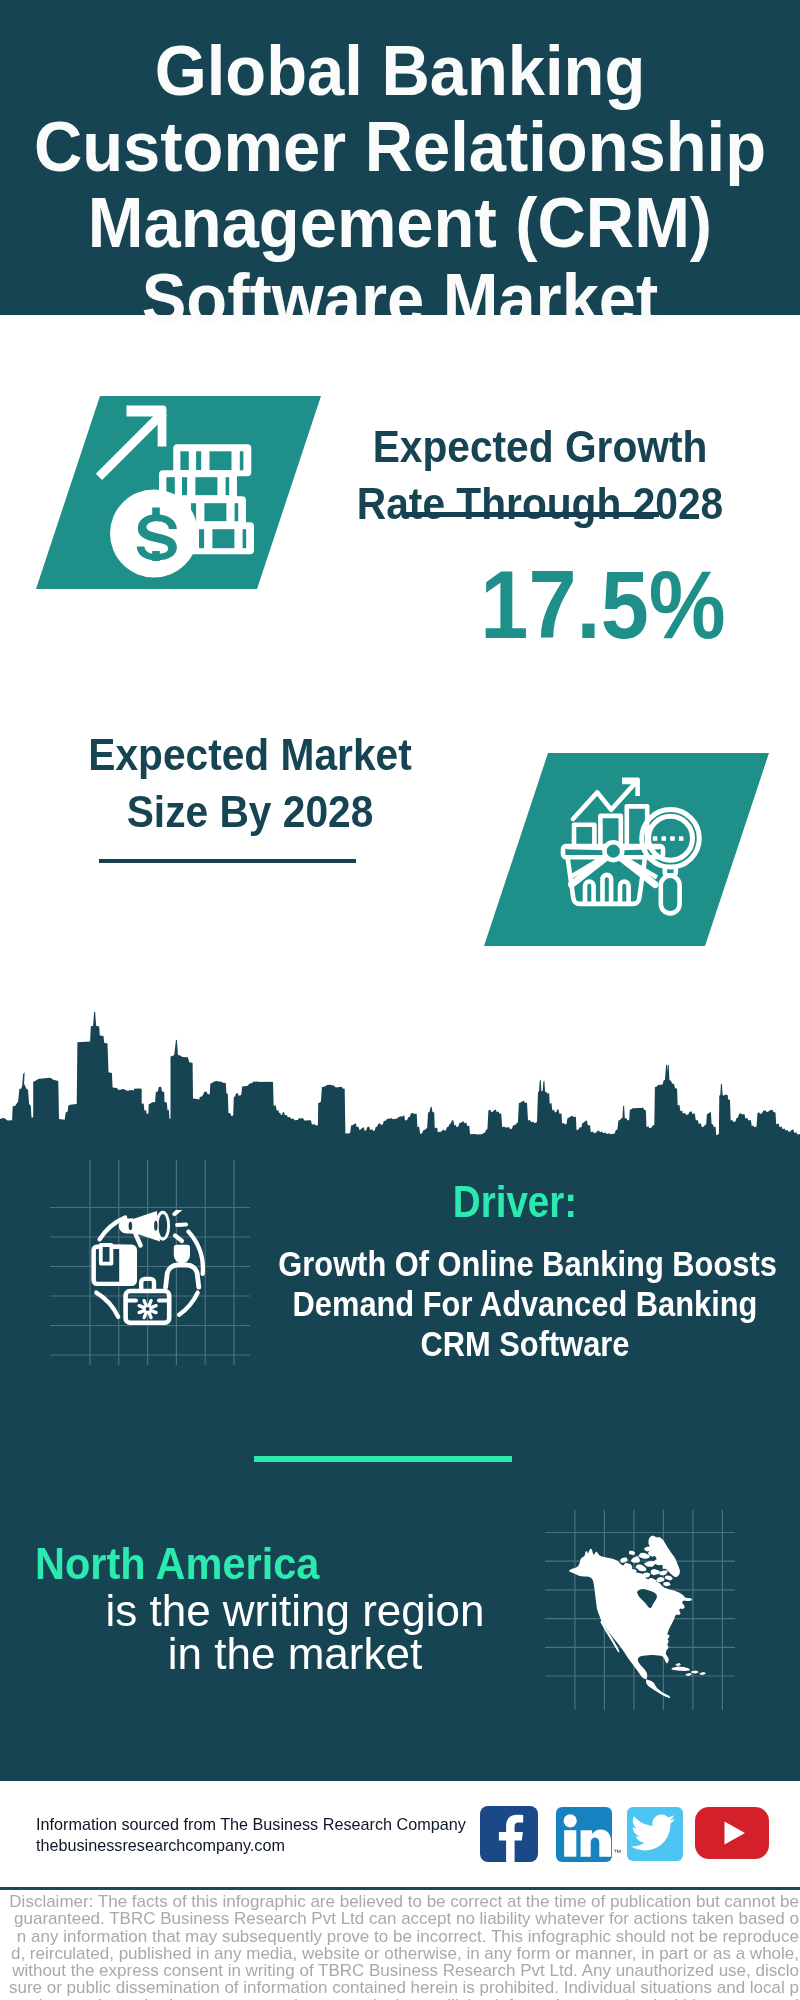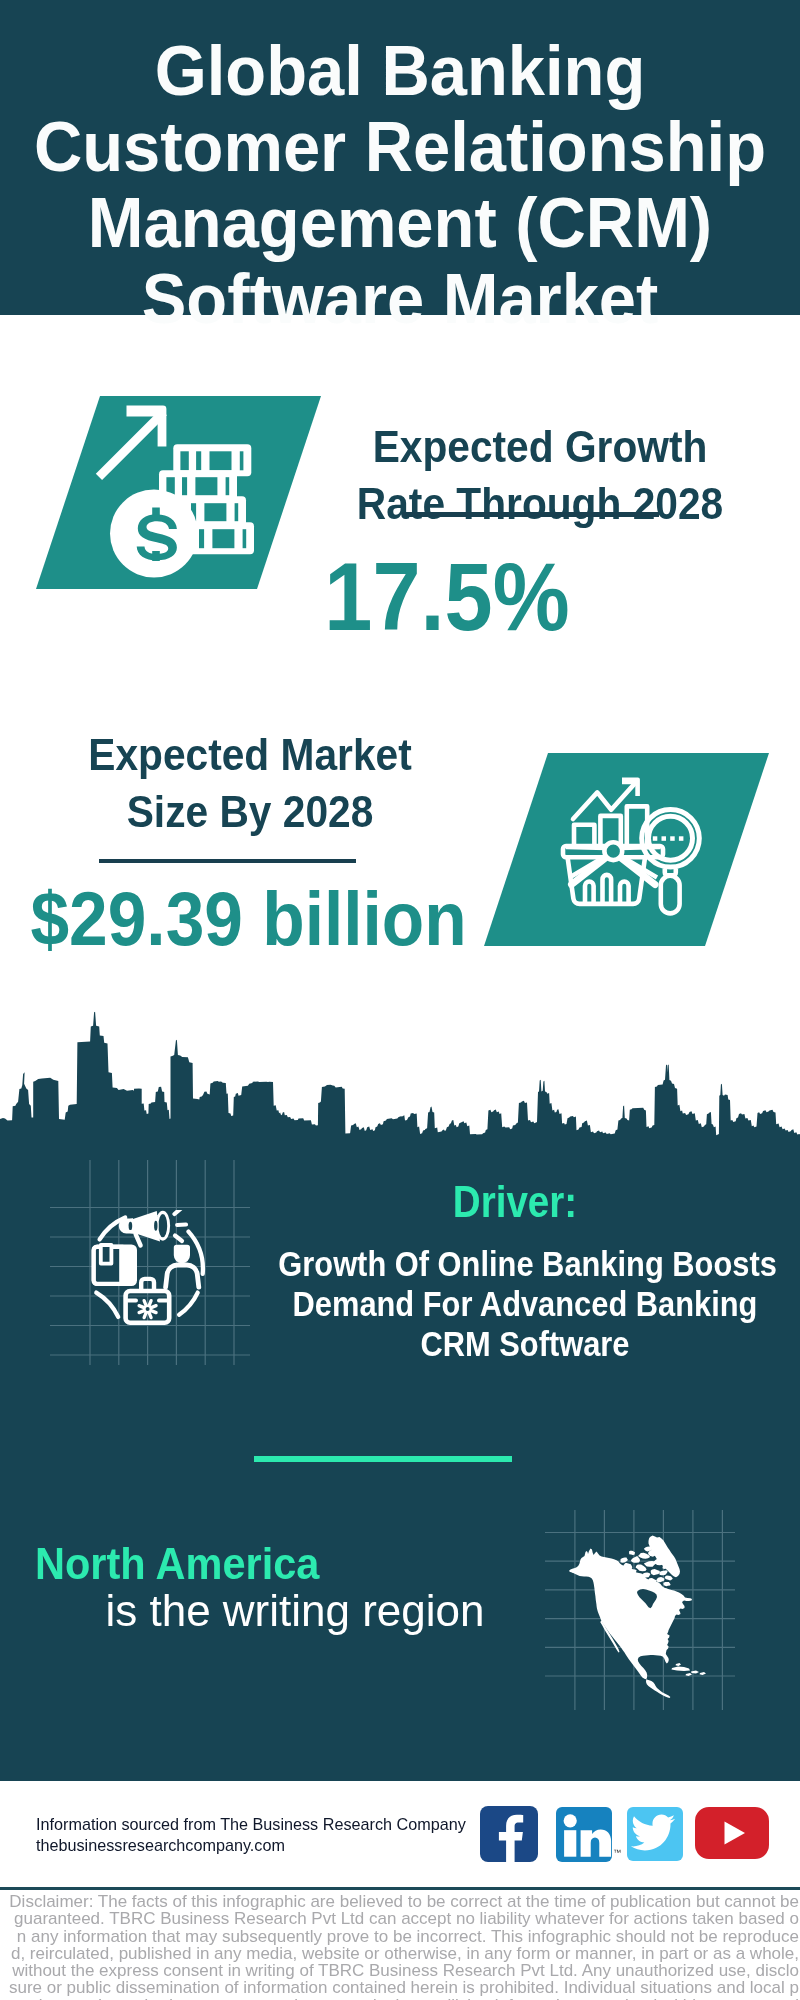--- a/index.html
+++ b/index.html
@@ -15,21 +15,21 @@
   .title .ln{display:block;transform:scaleX(0.942);}
 
   
   .para{position:absolute;background:#1E8F89;}
   svg.tileicon{position:absolute;}
 
   
   .stat-label{position:absolute;color:#174453;font-weight:bold;font-size:44px;line-height:57px;text-align:center;}
   .stat-label span{display:block;transform:scaleX(0.925);white-space:nowrap;}
   .rule{position:absolute;background:#183f4f;height:4.5px;}
-  .stat-value{position:absolute;color:#1E8F89;font-weight:bold;text-align:left;white-space:nowrap;}
+  .stat-value{position:absolute;color:#1E8F89;font-weight:bold;text-align:right;white-space:nowrap;margin-top:8px;}
   .stat-value span{display:block;white-space:nowrap;}
 
   
   .darkband{position:absolute;left:0;width:800px;background:#174453;}
   .skyline{position:absolute;left:0;display:block;}
 
   .grid-bg{position:absolute;}
 
   .driver-h{position:absolute;color:#2CEAAF;font-weight:bold;font-size:44px;line-height:44px;text-align:center;}
   .driver-h span{display:block;transform:scaleX(0.877);white-space:nowrap;}
@@ -134,23 +134,20 @@
   <div class="rule" style="left:402px;top:512px;width:257px;"></div>
   <div class="stat-value" style="left:300px;top:548px;width:450px;font-size:97px;line-height:98px;">
       <span style="transform:scaleX(0.892)">17.5%</span>
     </div>
 
   <div class="stat-label" style="left:40px;top:726px;width:420px;text-align:center;">
     <span>Expected Market</span>
     <span>Size By 2028</span>
   </div>
   <div class="rule" style="left:99px;top:858.5px;width:257px;"></div>
-  <div class="stat-value" style="left:11px;top:881px;width:480px;font-size:75.6px;line-height:76px;">
-      <span style="transform:scaleX(0.919)">$29.39 billion</span>
-    </div>
 
   <div class="para" style="left:484px;top:753px;width:285px;height:193px;
               clip-path:polygon(64px 0, 100% 0, calc(100% - 64px) 100%, 0 100%);">
     
   </div>
   <svg class="tileicon" style="left:556px;top:773px;" width="150" height="146" viewBox="556 773 150 146">
   <g fill="none" stroke="#fff" stroke-width="4.6" stroke-linecap="round" stroke-linejoin="round">
 
     <polyline points="573.0,819.0 597.3,792.4 611.2,809.8 635.8,782.4"></polyline>
 
@@ -289,20 +286,21 @@
     <span>CRM Software</span>
   </div>
 
   <div class="mintrule" style="left:254px;top:1456px;width:258px;height:6px;"></div>
 
   <div class="region-n" style="left:19px;top:1542px;width:560px;">
       <span>North America</span>
     </div>
   <div class="region-t" style="left:15px;top:1590px;width:560px;">
     <span>is the writing region</span>
+    <span>in the market</span>
   </div>
 
   <svg class="grid-bg" style="left:545px;top:1510px;" width="190" height="200" viewBox="545 1510 190 200">
     <g stroke="#4b717f" stroke-width="1.2">
       <line x1="574.9" y1="1510" x2="574.9" y2="1710"></line>
       <line x1="604.4" y1="1510" x2="604.4" y2="1710"></line>
       <line x1="633.9" y1="1510" x2="633.9" y2="1710"></line>
       <line x1="663.4" y1="1510" x2="663.4" y2="1710"></line>
       <line x1="692.9" y1="1510" x2="692.9" y2="1710"></line>
       <line x1="722.4" y1="1510" x2="722.4" y2="1710"></line>

